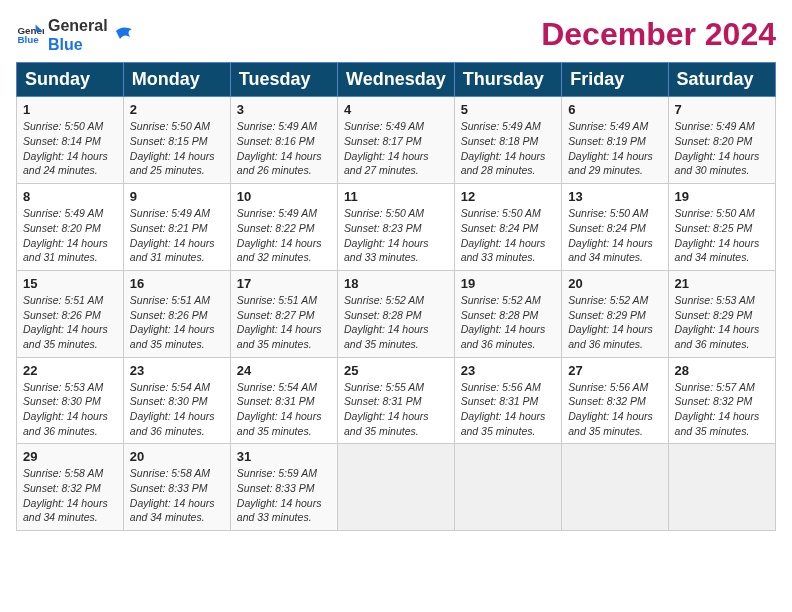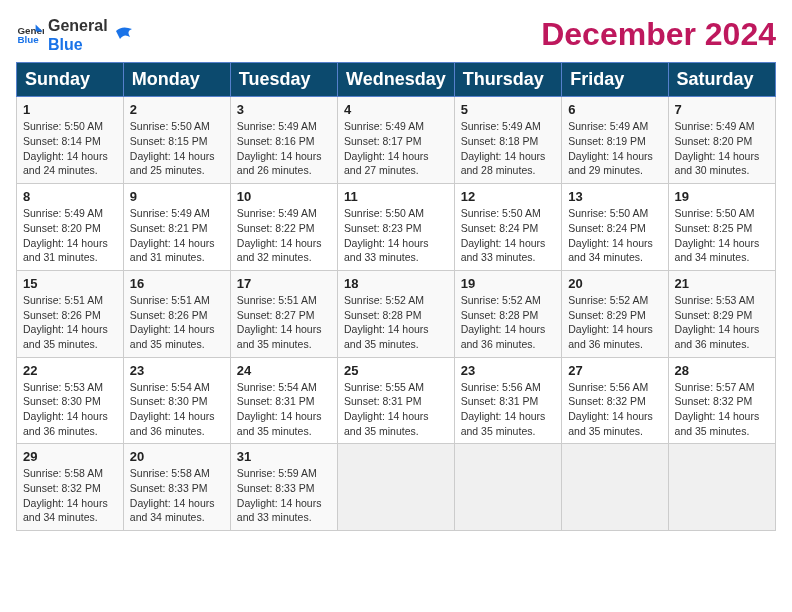--- a/index.html
+++ b/index.html
@@ -66,20 +66,21 @@
       font-size: 13px;
       font-weight: bold;
       color: #222;
       display: block;
       margin-bottom: 2px;
     }
     .day-info {
       font-size: 10.5px;
       color: #333;
       line-height: 1.4;
+      font-style: italic;
     }
     .empty-cell {
       background: #f0f0f0 !important;
     }
   </style>
 </head>
 <body>
 
 <div class="header-area">
   <div class="logo">

